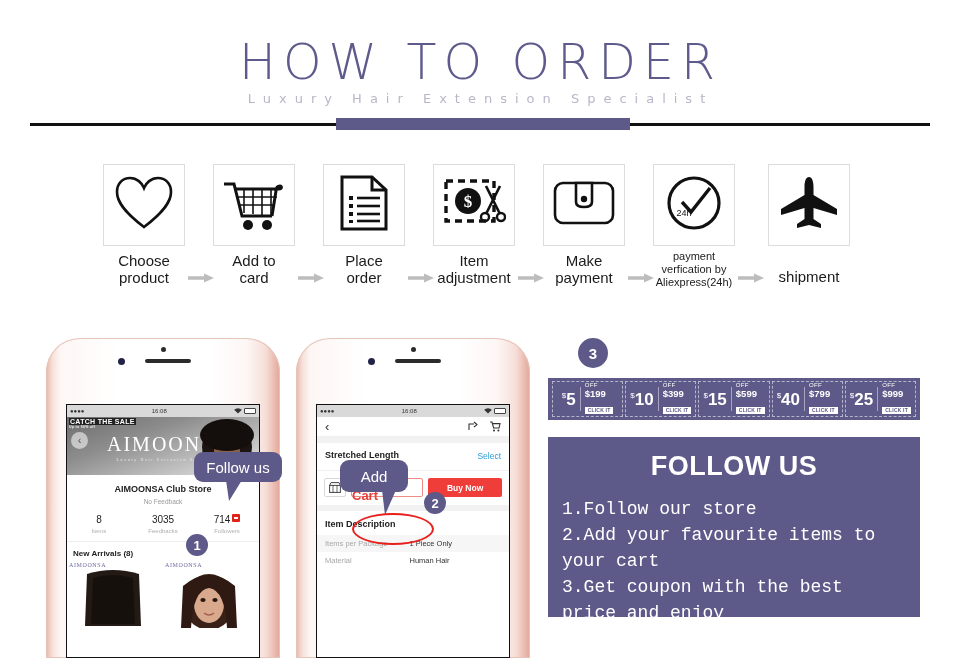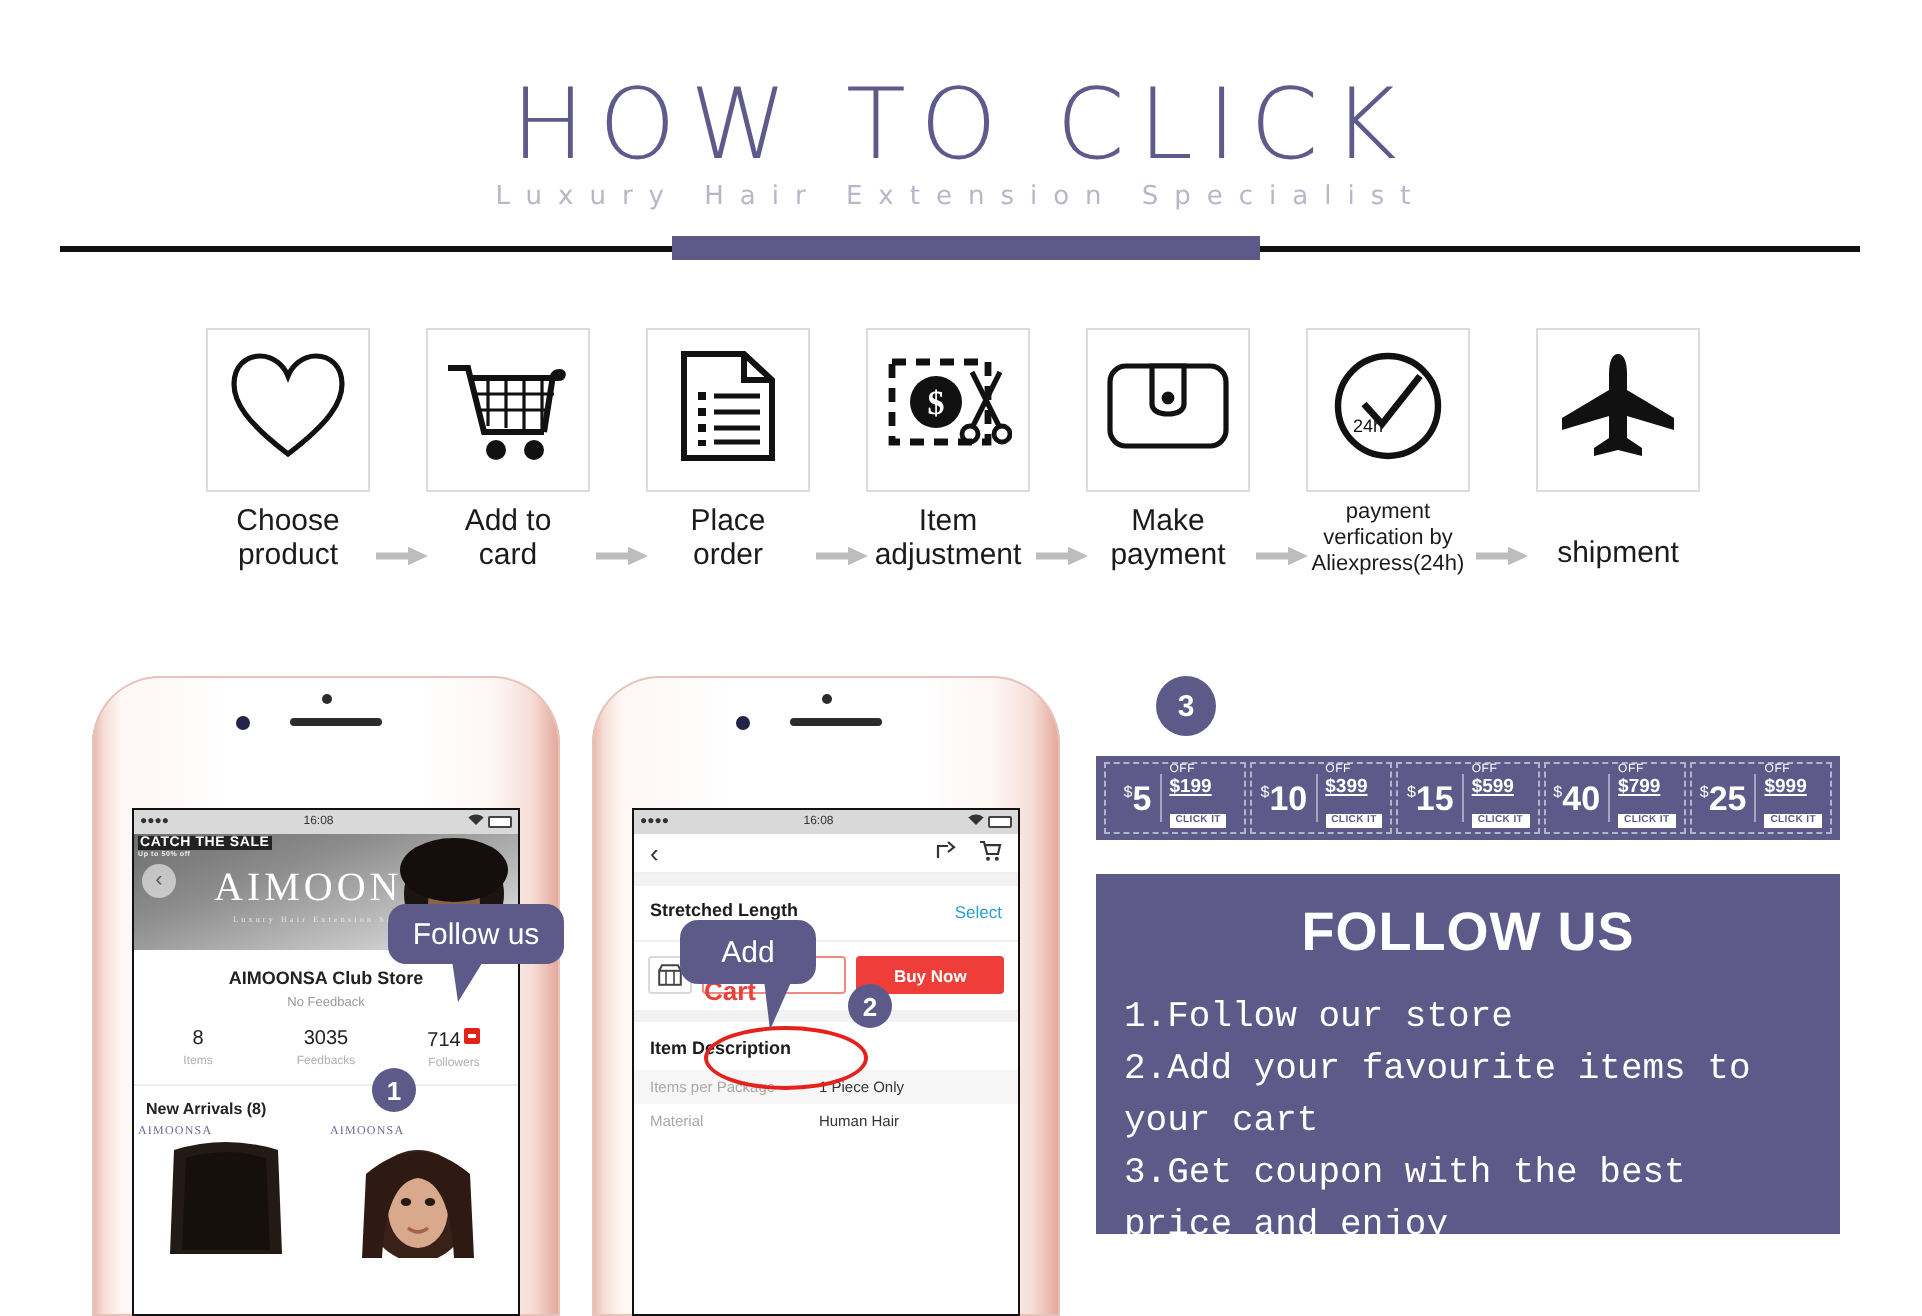--- a/index.html
+++ b/index.html
@@ -208,21 +208,21 @@
   }
   .coupon {
     flex: 1; margin: 0 1px; border: 1px dashed rgba(255,255,255,.55);
     display: flex; align-items: center; justify-content: center; gap: 4px;
   }
   .coupon .amt { color: #fff; font-size: 17px; font-weight: 700; line-height: 1; font-family: "Liberation Sans", sans-serif; }
   .coupon .amt sup { font-size: 8px; vertical-align: super; font-weight: 400; }
   .coupon .sep { width: 1px; height: 24px; background: rgba(255,255,255,.45); }
   .coupon .meta { color: #fff; line-height: 1.05; }
   .coupon .meta .off { font-size: 6px; letter-spacing: .3px; }
-  .coupon .meta .over { font-size: 9.5px; font-weight: 700; text-decoration: underline; }
+  .coupon .meta .over { font-size: 9.5px; font-weight: 700; }
   .coupon .meta .clickit {
     display: inline-block; background: #fff; color: #5d5989; font-size: 5px;
     font-weight: 700; padding: 1px 3px; margin-top: 1.5px; letter-spacing: .2px;
   }
 
   
   .follow-panel {
     position: absolute; left: 548px; top: 437px; width: 372px; height: 180px;
     background: #5d5989; color: #fff;
   }
@@ -235,21 +235,21 @@
     list-style: none; font-size: 18px; line-height: 26px;
     font-family: Liberation Mono, monospace;
   }
 </style>
 </head>
 <body>
 
 <div id="root">
 
   <div class="header">
-    <div class="title">HOW TO CLICK</div>
+    <div class="title">HOW TO ORDER</div>
     <div class="subtitle">Luxury Hair Extension Specialist</div>
     <div class="rule-line"></div>
     <div class="rule-bar"></div>
   </div>
 
   <div class="steps">
 
     <div class="step" style="left:90px; top:4px;">
       <div class="step-box">
         <span>

